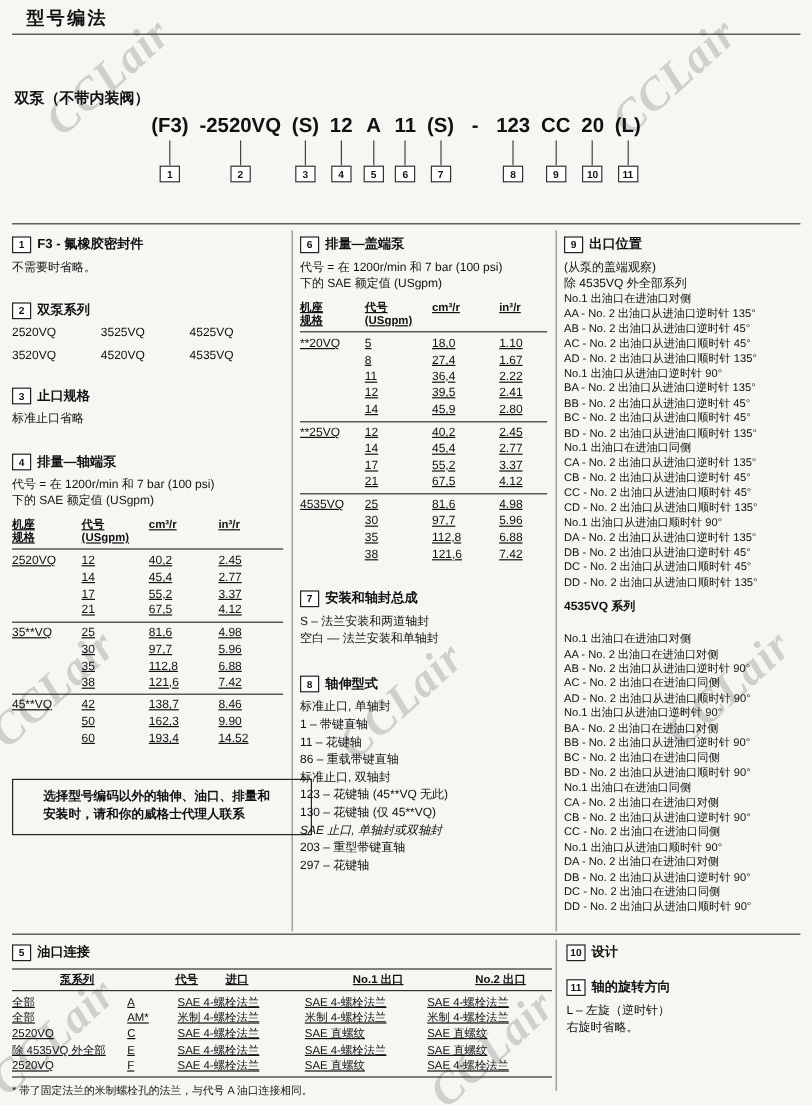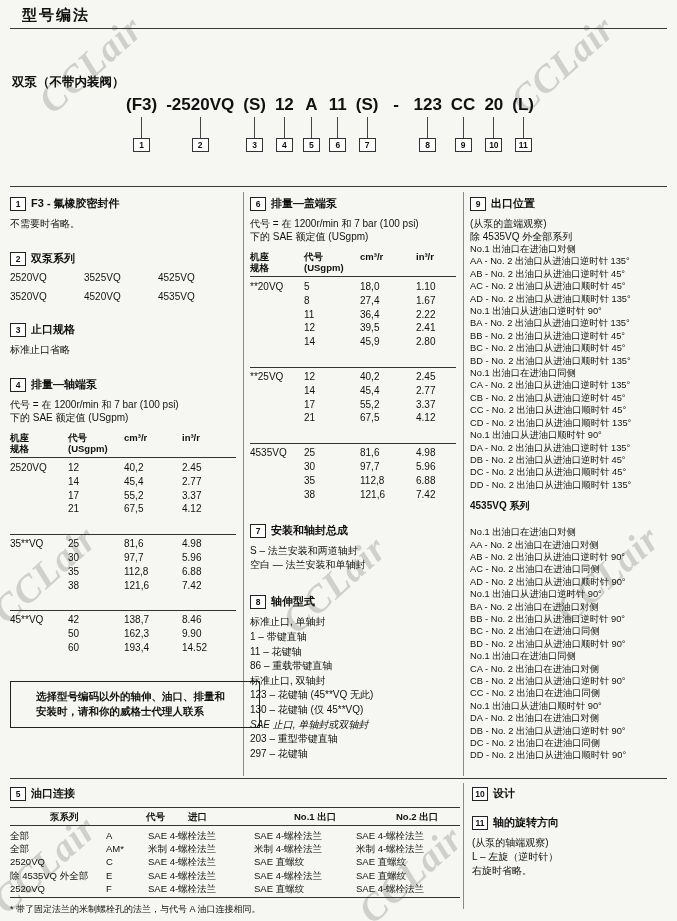--- a/index.html
+++ b/index.html
@@ -25,27 +25,27 @@
   .col-right{left:470px;width:202px;}
   .sec{margin-bottom:20px;}
   .col-mid .sec{margin-bottom:22px;}
   .sec-head{display:flex;align-items:center;gap:5px;margin-bottom:6px;}
   .sec-num{min-width:12px;height:12px;padding:0 1px;border:1px solid #222;background:#fff;
            font-size:8.5px;font-weight:bold;display:flex;align-items:center;justify-content:center;}
   .sec-title{font-size:11px;font-weight:bold;}
   .body-line{font-size:10px;line-height:14px;}
   .series-grid{display:grid;grid-template-columns:74px 74px 74px;row-gap:8px;font-size:10px;margin-top:2px;}
   .note-line{font-size:10px;line-height:13px;}
-  .tbl{margin-top:8px;}
+  .tbl{margin-top:8px;text-decoration:underline;}
   .tbl .thead{display:grid;border-bottom:1px solid #333;padding-bottom:3px;margin-bottom:3px;}
   .tbl .th{font-size:9.5px;font-weight:bold;white-space:pre-line;line-height:11px;}
   .tbl .trow{display:grid;font-size:10px;line-height:13.8px;}
   .t4 .thead,.t4 .trow{grid-template-columns:58px 56px 58px 44px;}
   .t6 .thead,.t6 .trow{grid-template-columns:54px 56px 56px 40px;}
-  .trow.group-start{border-top:1px solid #333;padding-top:2px;margin-top:18px;}
+  .trow.group-start{border-top:1px solid #333;padding-top:2px;margin-top:2px;}
   .advice{border:1px solid #222;padding:7px 25px;width:198px;font-size:10.5px;font-weight:bold;
           line-height:15.5px;margin-top:26px;background:transparent;}
   .outlet-line{font-size:9.3px;line-height:12.4px;white-space:nowrap;}
   .outlet-sub{font-size:10px;font-weight:bold;line-height:13px;margin-top:8px;margin-bottom:14px;}
   .s8-line{font-size:10px;line-height:14.6px;}
   .s8-line.italic{font-style:italic;}
   .bottom-left{position:absolute;left:10px;top:786px;width:450px;z-index:2;}
   .t5{margin-top:4px;}
   .t5 .thead,.t5 .trow{grid-template-columns:96px 42px 106px 102px 98px;}
   .t5 .thead{border-top:1px solid #333;padding-top:3px;}
@@ -566,21 +566,20 @@
       <div class="sec-head">
         <span class="sec-num">10</span>
         <span class="sec-title">设计</span>
       </div>
     </div>
     <div class="sec">
       <div class="sec-head">
         <span class="sec-num">11</span>
         <span class="sec-title">轴的旋转方向</span>
       </div>
-      <div class="body-line">(从泵的轴端观察)</div>
       <div class="body-lines">
 
       <div class="body-line">L – 左旋（逆时针）</div>
           <div class="body-line">右旋时省略。</div>
         </div>
     </div>
   </div>
 
 </div>
 

